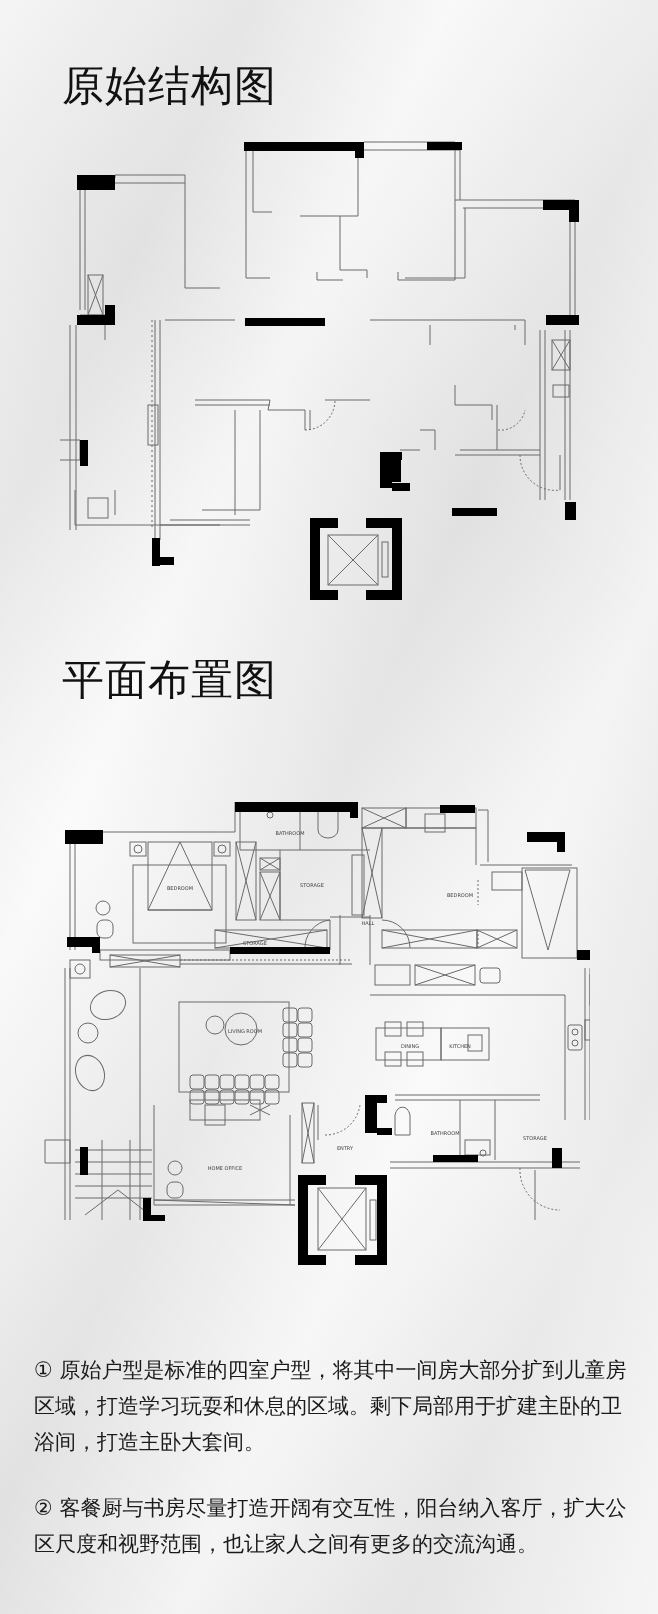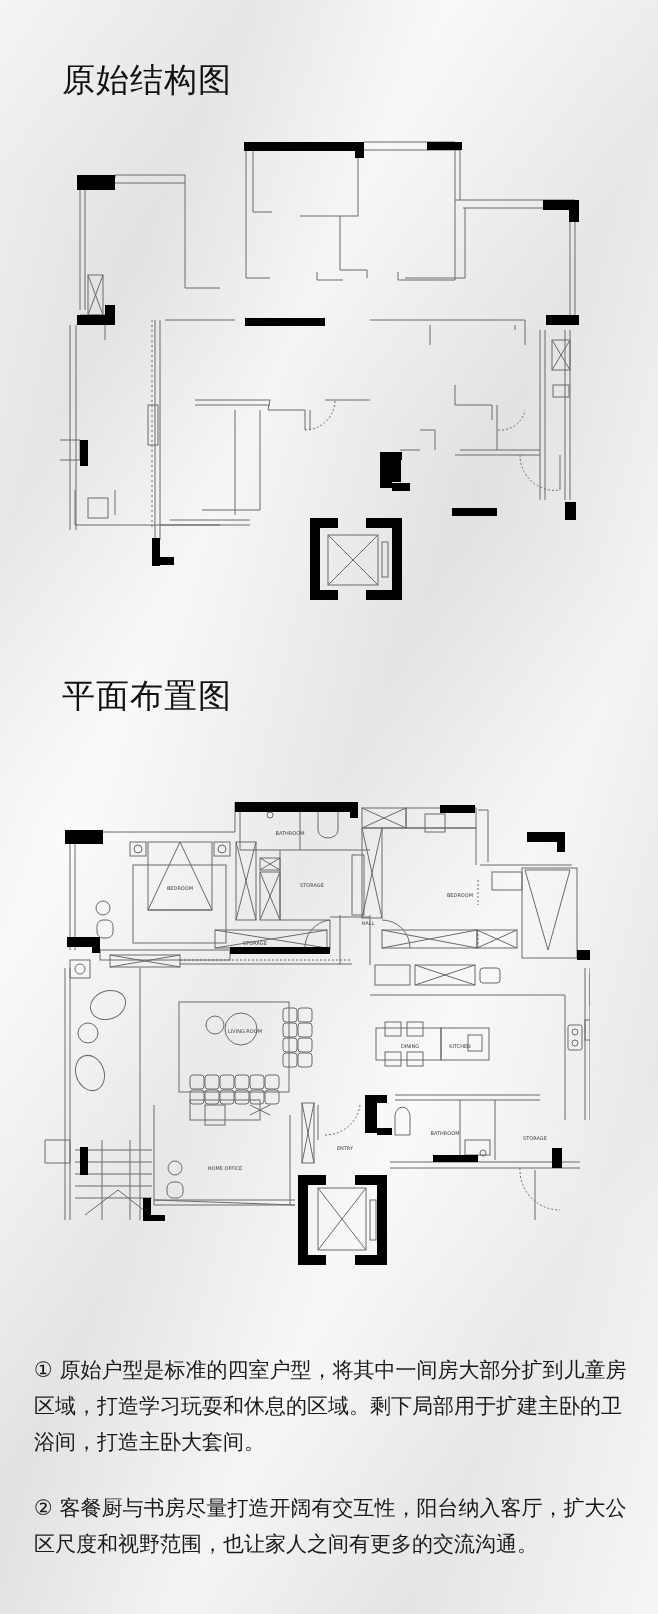--- a/index.html
+++ b/index.html
@@ -6,21 +6,21 @@
   body{
     width:658px;height:1614px;position:relative;overflow:hidden;
     background:#ececec;
     background-image:
       linear-gradient(115deg, rgba(255,255,255,0.55) 0%, rgba(220,220,220,0.35) 18%, rgba(255,255,255,0.6) 32%, rgba(215,215,215,0.3) 50%, rgba(255,255,255,0.55) 66%, rgba(220,220,220,0.35) 82%, rgba(255,255,255,0.5) 100%),
       linear-gradient(35deg, rgba(200,200,200,0.25) 0%, rgba(255,255,255,0.4) 40%, rgba(205,205,205,0.25) 70%, rgba(255,255,255,0.35) 100%);
     font-family:"DejaVu Sans","Liberation Sans",sans-serif;
     color:#111;
   }
   .section-title{
-    position:absolute;left:62px;font-size:33px;font-weight:400;letter-spacing:1px;color:#111;
+    position:absolute;left:62px;font-size:42px;font-weight:400;letter-spacing:1px;color:#111;
   }
   .plan{position:absolute;}
   .plan svg{display:block;}
   .desc{
     position:absolute;left:34px;width:600px;font-size:21px;line-height:36px;color:#1a1a1a;
   }
   .desc p{margin:0;}
   .room-label{font-family:"DejaVu Sans",sans-serif;font-size:5px;fill:#444;text-anchor:middle;}
 </style>
 </head>
@@ -135,21 +135,21 @@
       <rect x="250" y="388" width="10" height="80"></rect>
       <rect x="250" y="388" width="28" height="10"></rect>
       <rect x="306" y="388" width="36" height="10"></rect>
       <rect x="332" y="388" width="10" height="80"></rect>
       <rect x="250" y="460" width="28" height="10"></rect>
       <rect x="306" y="460" width="36" height="10"></rect>
     </g>
   </svg>
 </div>
 
-<div class="section-title" style="top:674px;">平面布置图</div>
+<div class="section-title" style="top:652px;">平面布置图</div>
 
 <div class="plan" style="left:40px;top:790px;width:550px;height:490px;">
   <svg width="550" height="490" viewBox="0 0 550 490">
     <g fill="none" stroke="#6a6a6a" stroke-width="1">
 
       <polyline points="60,42 195,42 195,12"></polyline>
       <polyline points="30,52 30,160"></polyline>
       <polyline points="35,52 35,160"></polyline>
       <polyline points="200,18 200,60 330,60"></polyline>
       <line x1="260" y1="18" x2="260" y2="60"></line>

